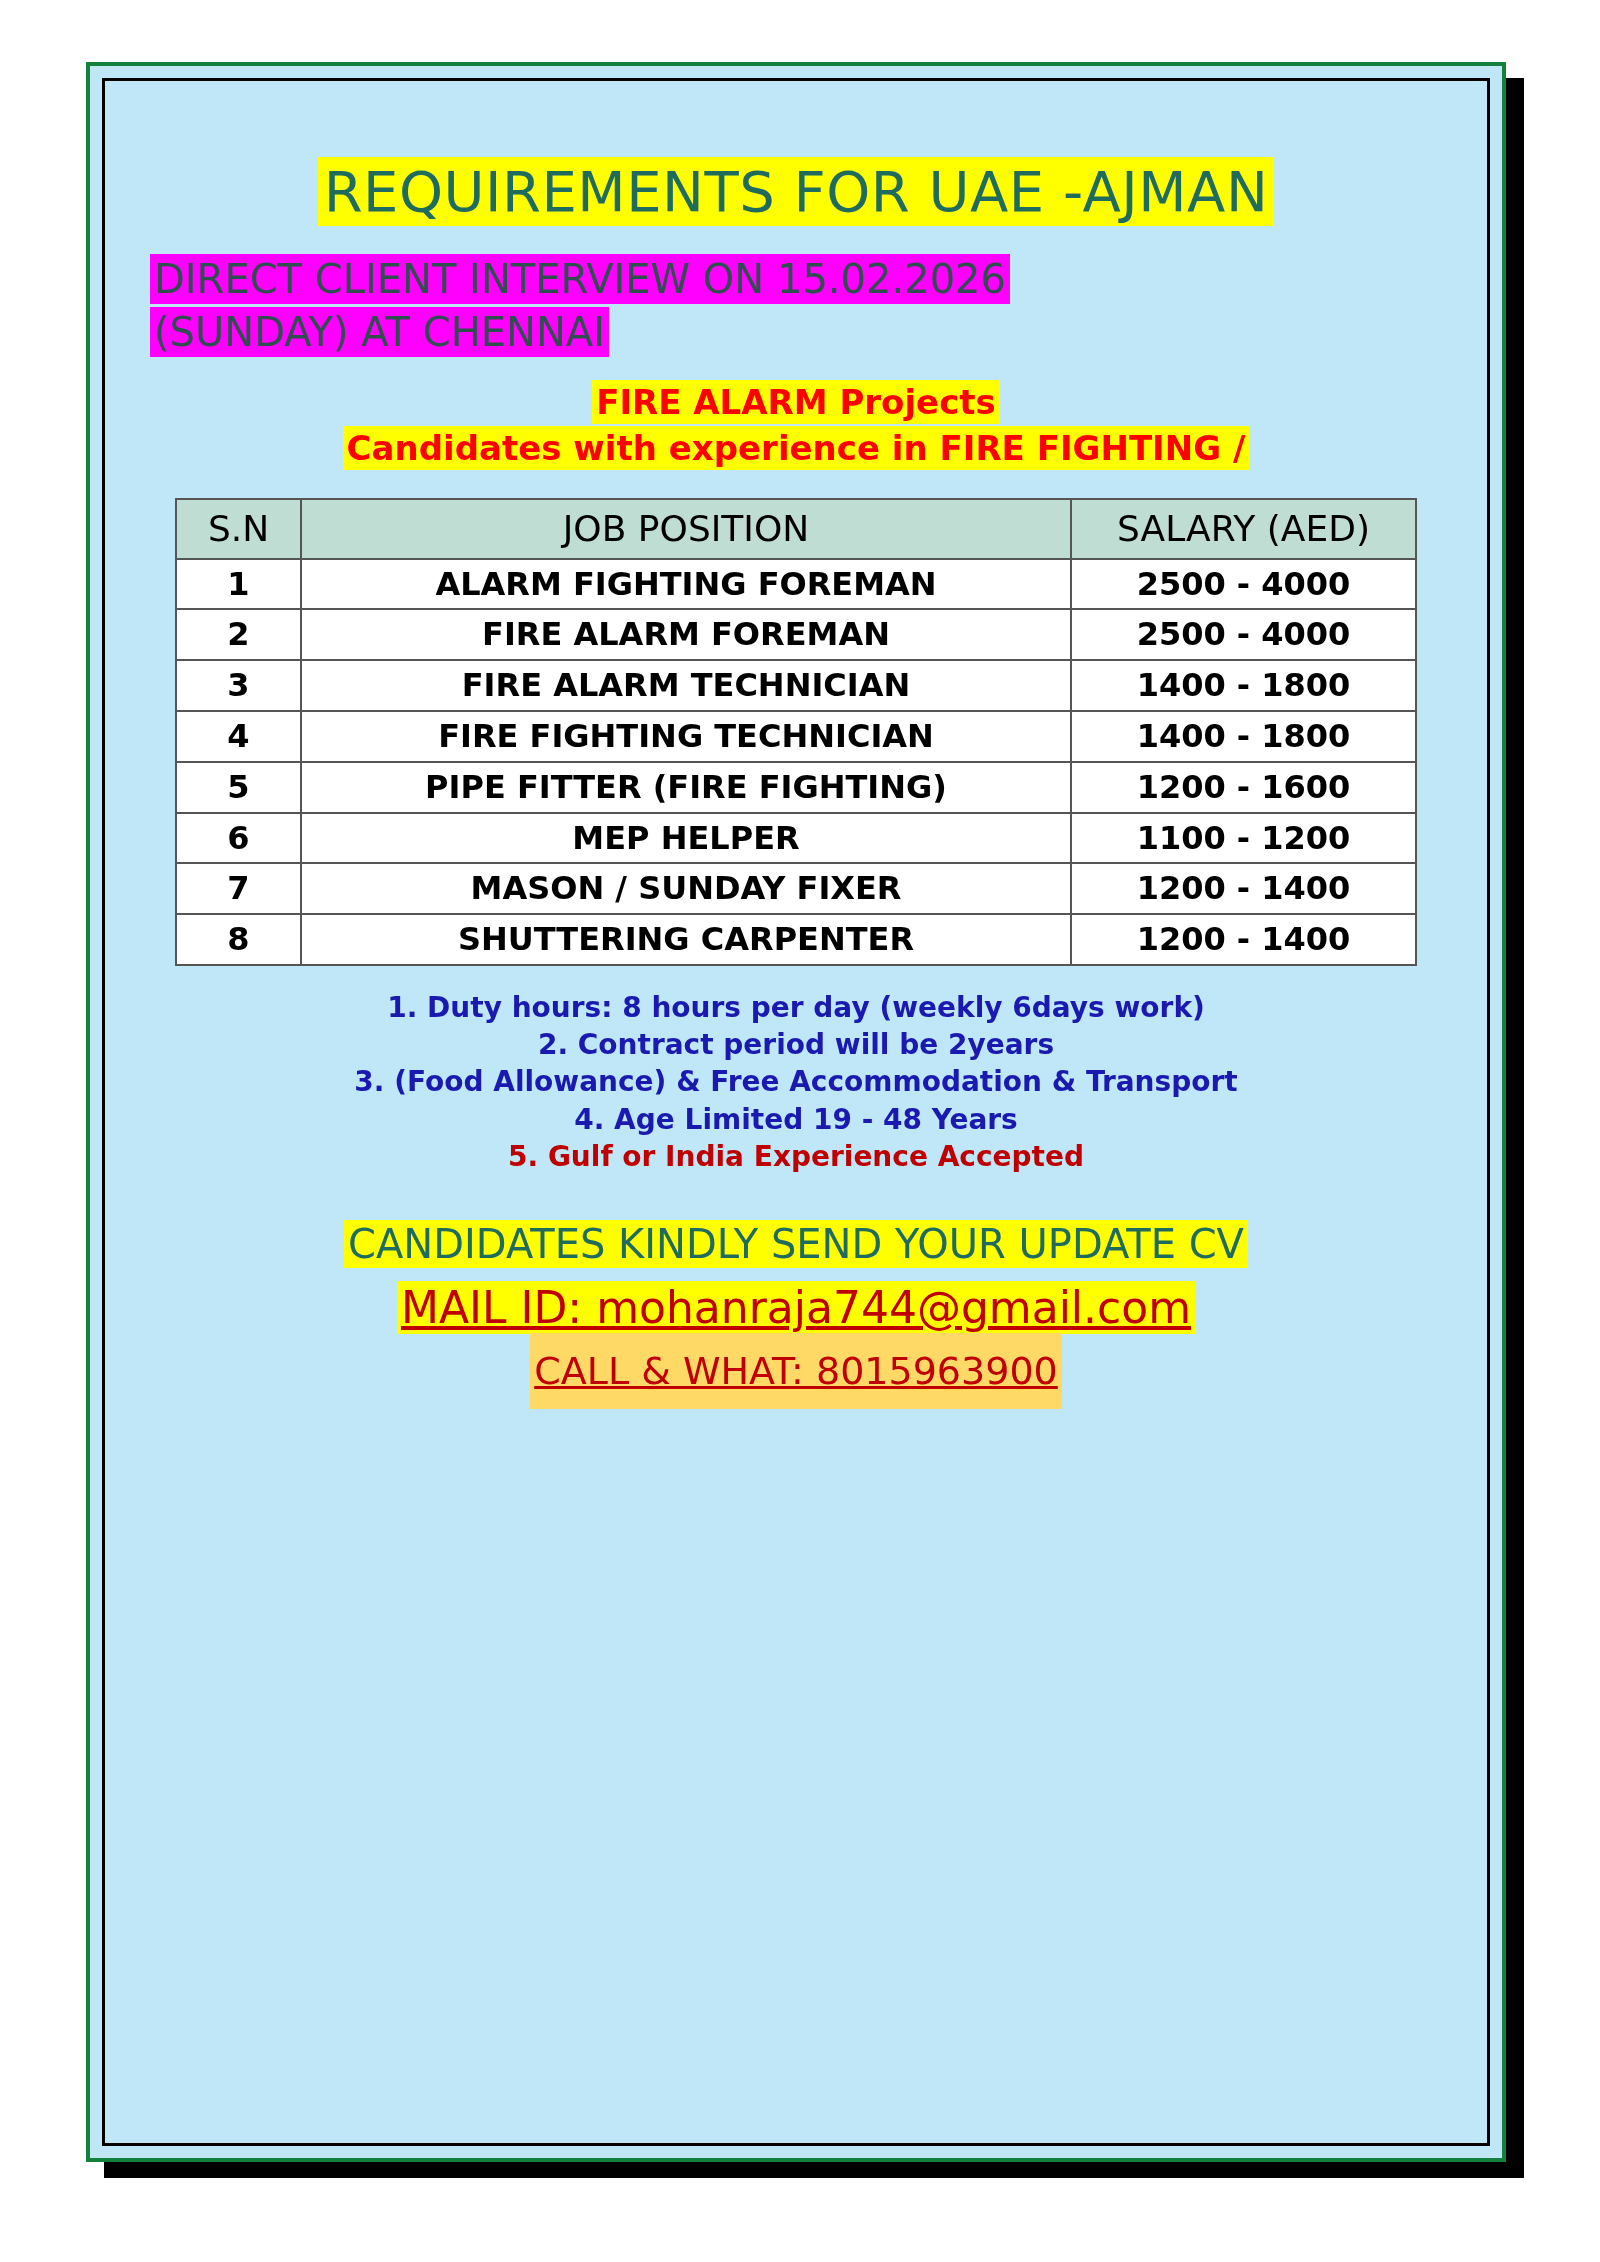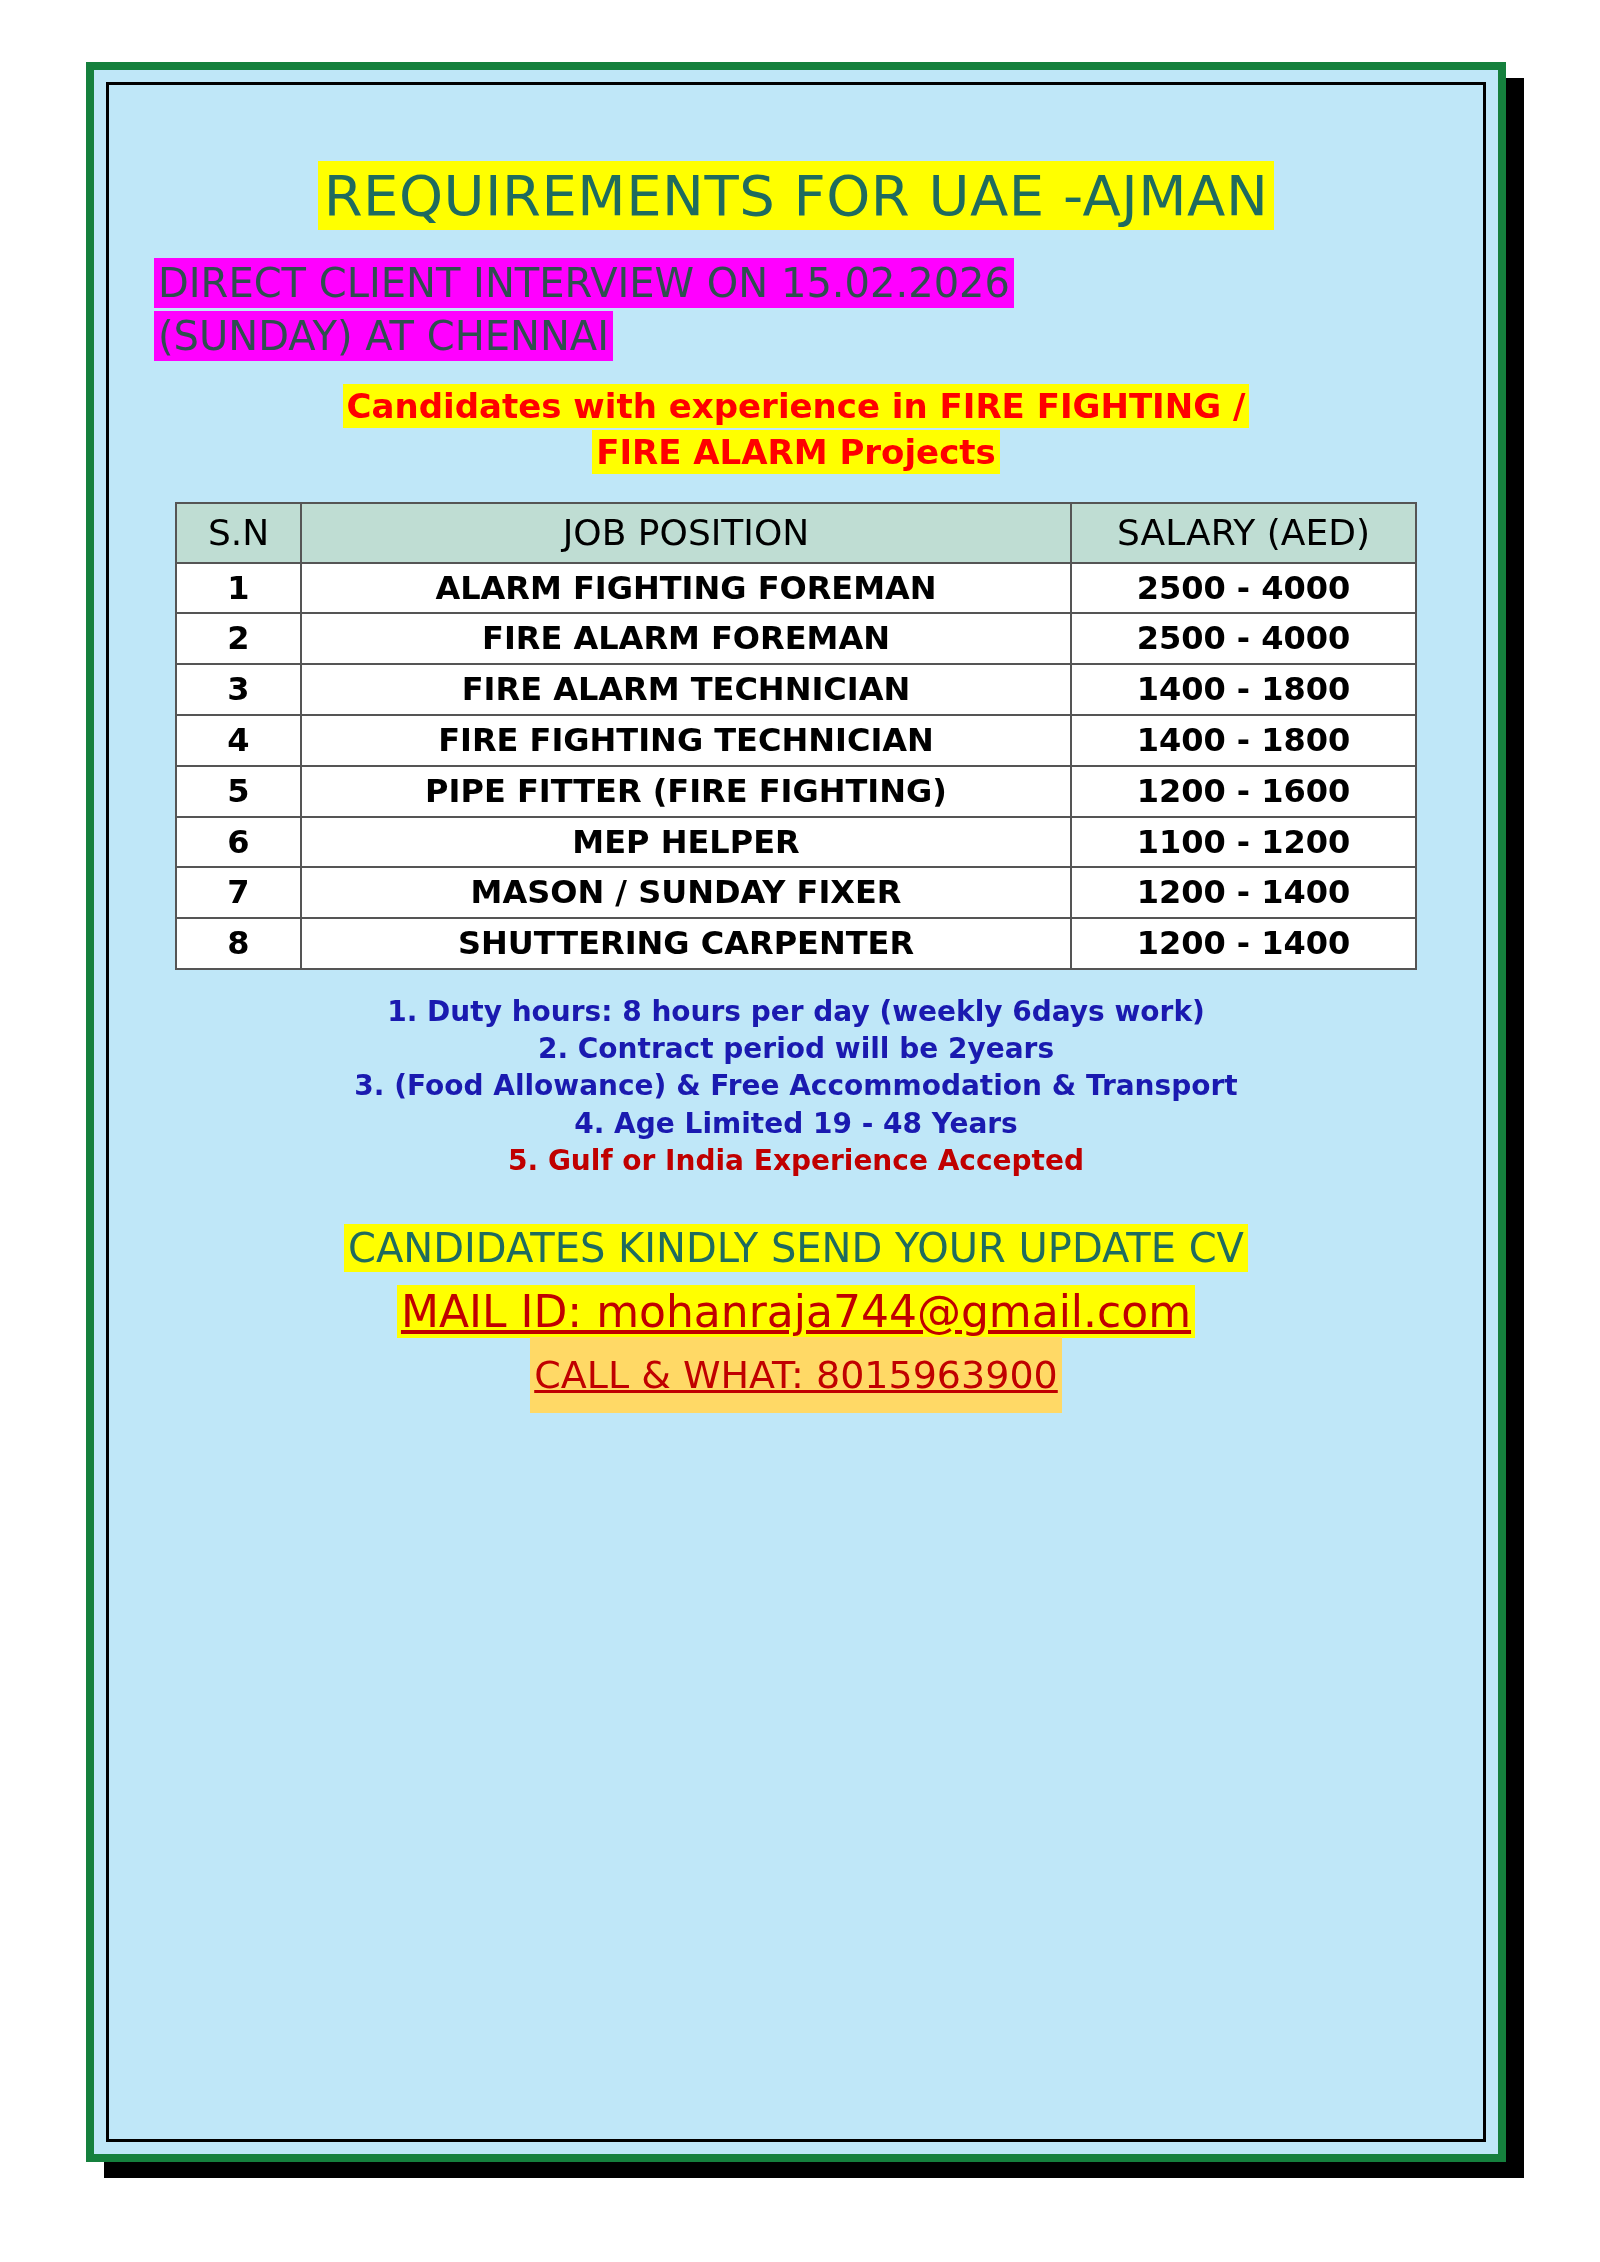--- a/index.html
+++ b/index.html
@@ -29,21 +29,21 @@
     height: 2100px;
     background: #000000;
   }
   .poster {
     position: absolute;
     left: 86px;
     top: 62px;
     width: 1420px;
     height: 2100px;
     background: #bfe7f8;
-    border: 8px solid #15803d;
+    border: 4px solid #15803d;
     box-sizing: border-box;
   }
   .inner-border {
     position: absolute;
     left: 12px;
     top: 12px;
     right: 12px;
     bottom: 12px;
     border: 3px solid #000000;
     box-sizing: border-box;
@@ -193,22 +193,22 @@
       <div class="title-wrap">
         <span class="title">REQUIREMENTS FOR UAE -AJMAN</span>
       </div>
 
       <div class="interview-wrap">
         <div><span class="interview">DIRECT CLIENT INTERVIEW ON 15.02.2026</span></div>
         <div><span class="interview">(SUNDAY) AT CHENNAI</span></div>
       </div>
 
       <div class="cand-wrap">
+        <div><span class="cand">FIRE ALARM Projects</span></div>
         <div><span class="cand">Candidates with experience in FIRE FIGHTING /</span></div>
-        <div><span class="cand">FIRE ALARM Projects</span></div>
       </div>
 
       <table class="jobs">
         <thead>
           <tr>
             <th class="col-sn">S.N</th>
             <th class="col-pos">JOB POSITION</th>
             <th class="col-sal">SALARY (AED)</th>
           </tr>
         </thead>

